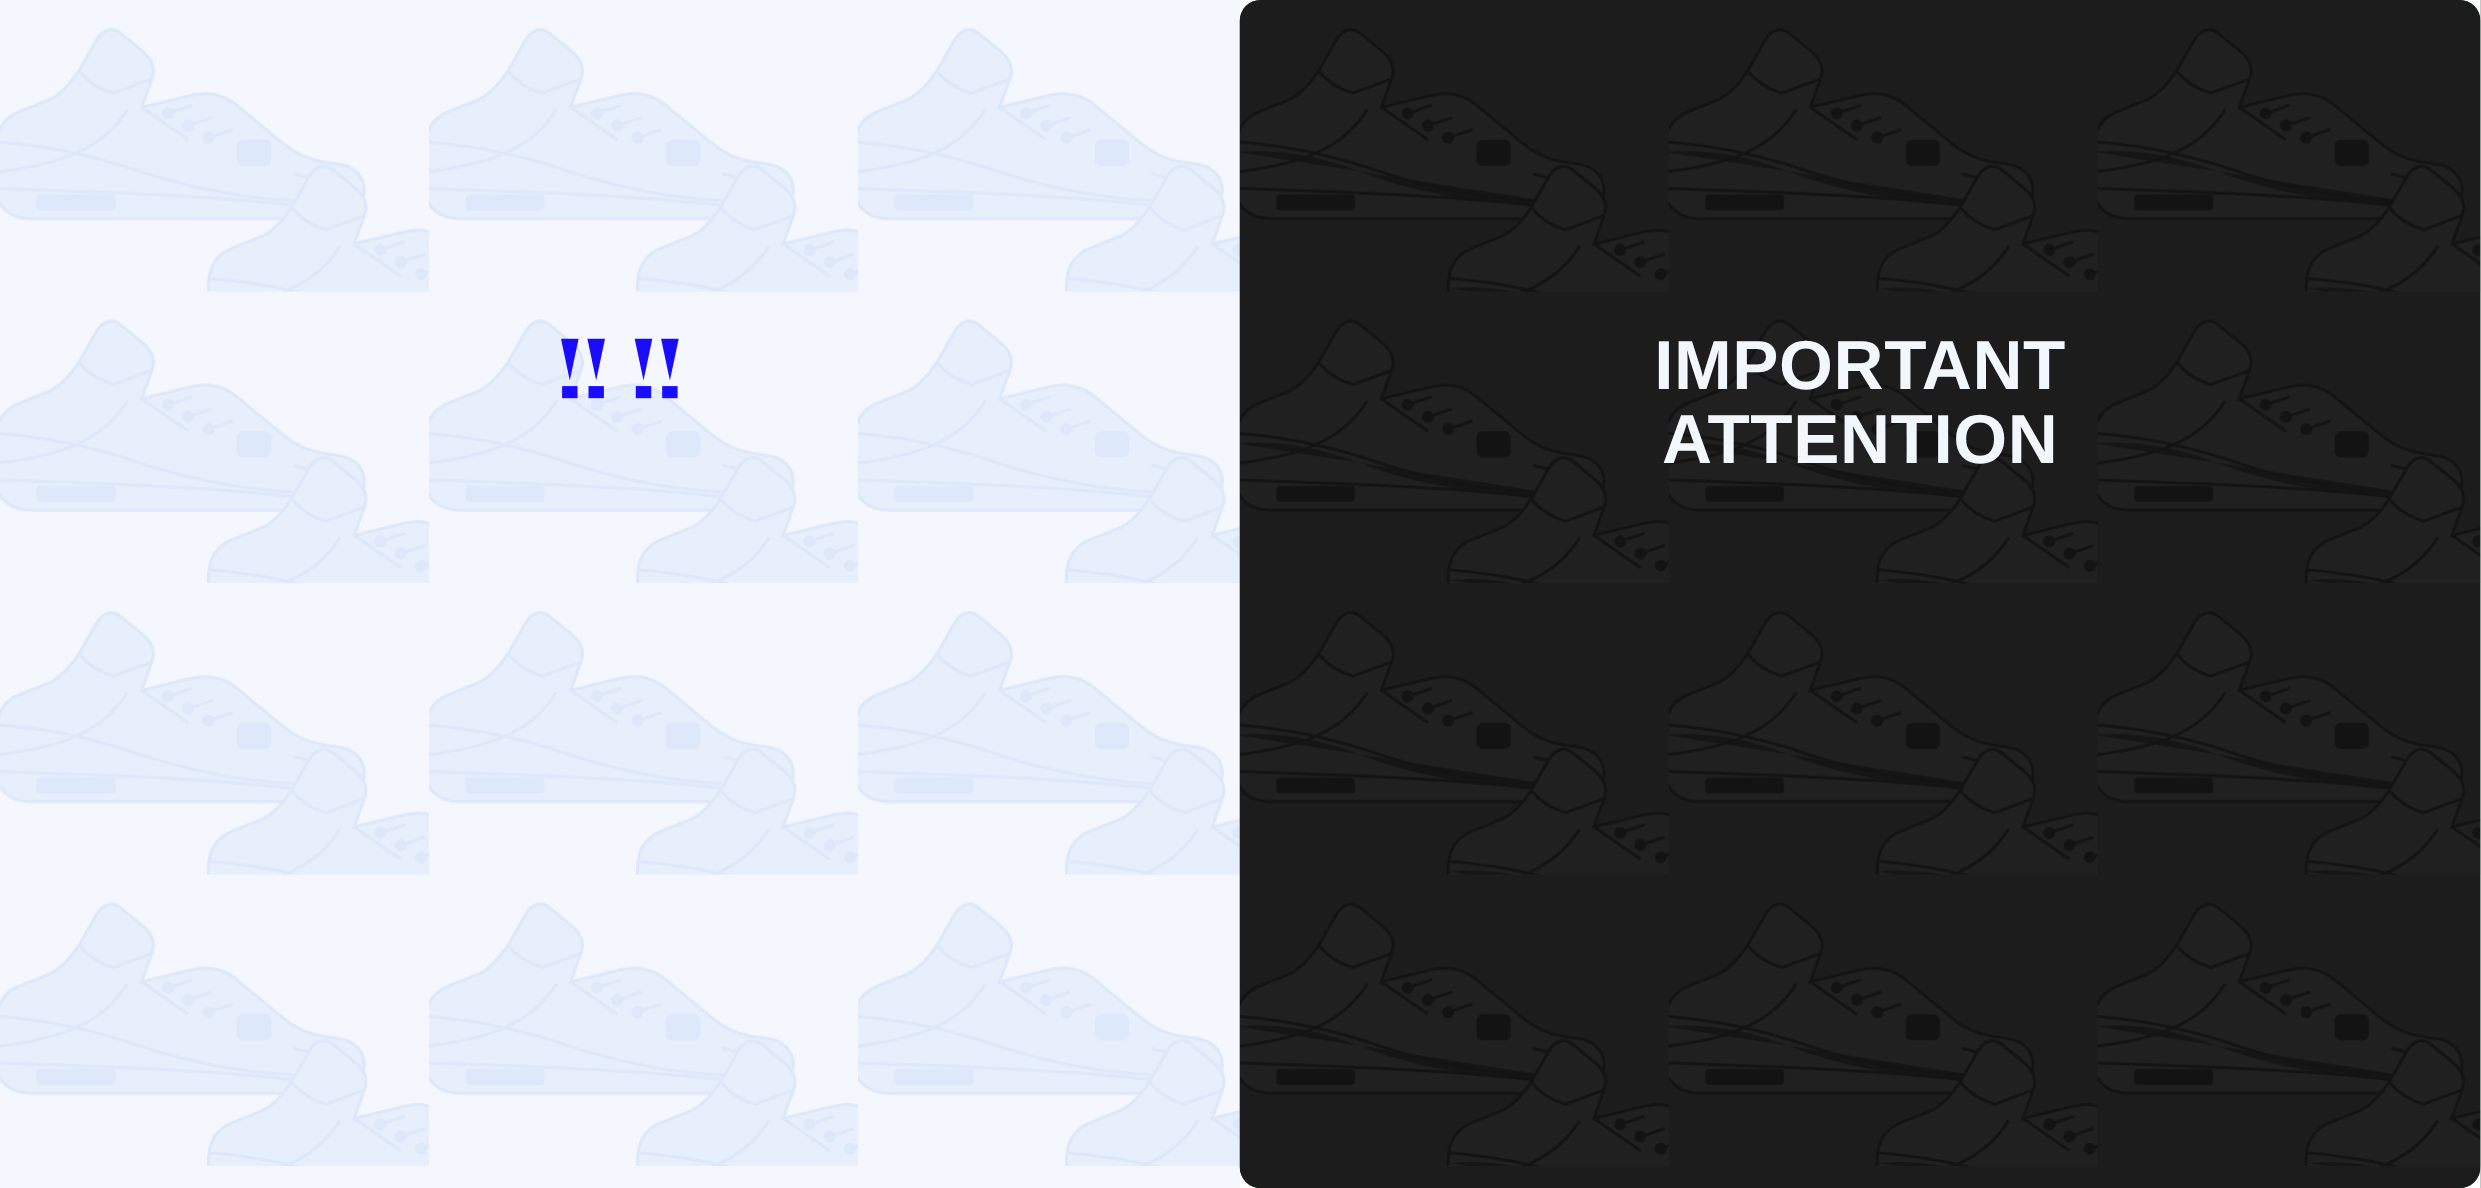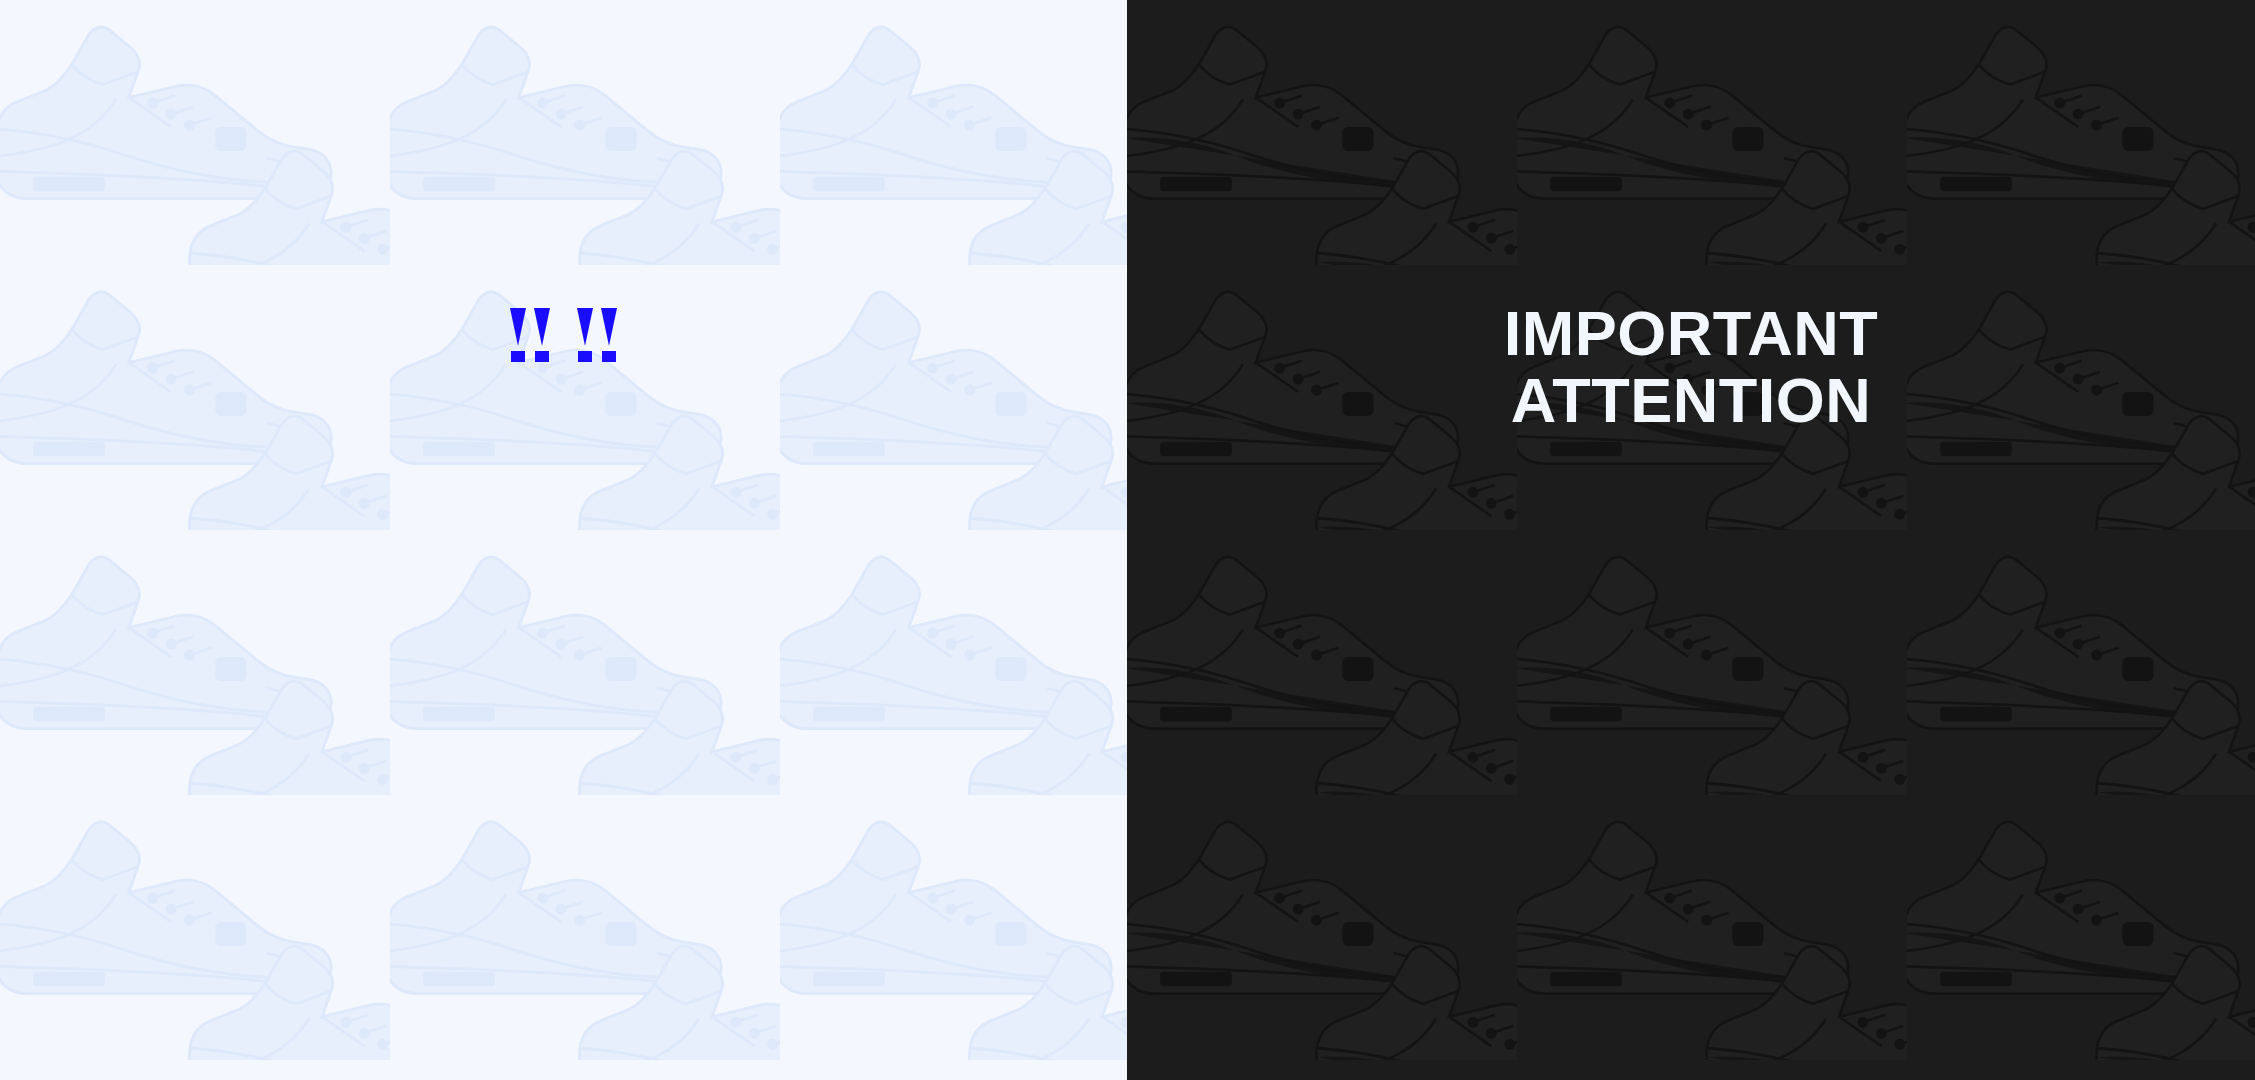--- a/index.html
+++ b/index.html
@@ -22,21 +22,21 @@
   }
 
   
   .panel {
     position: relative;
     height: 1080px;
     overflow: hidden;
     box-sizing: border-box;
   }
   .panel-left  { width: 1127px; background: #F4F7FE; }
-  .panel-right { width: 1128px; background: #14532d; }
+  .panel-right { width: 1128px; background: #14532d; border-radius: 19px; }
 
   
   .pattern {
     position: absolute;
     inset: 0;
     pointer-events: none;
   }
   .pattern svg { display: block; width: 100%; height: 100%; }
 
   

